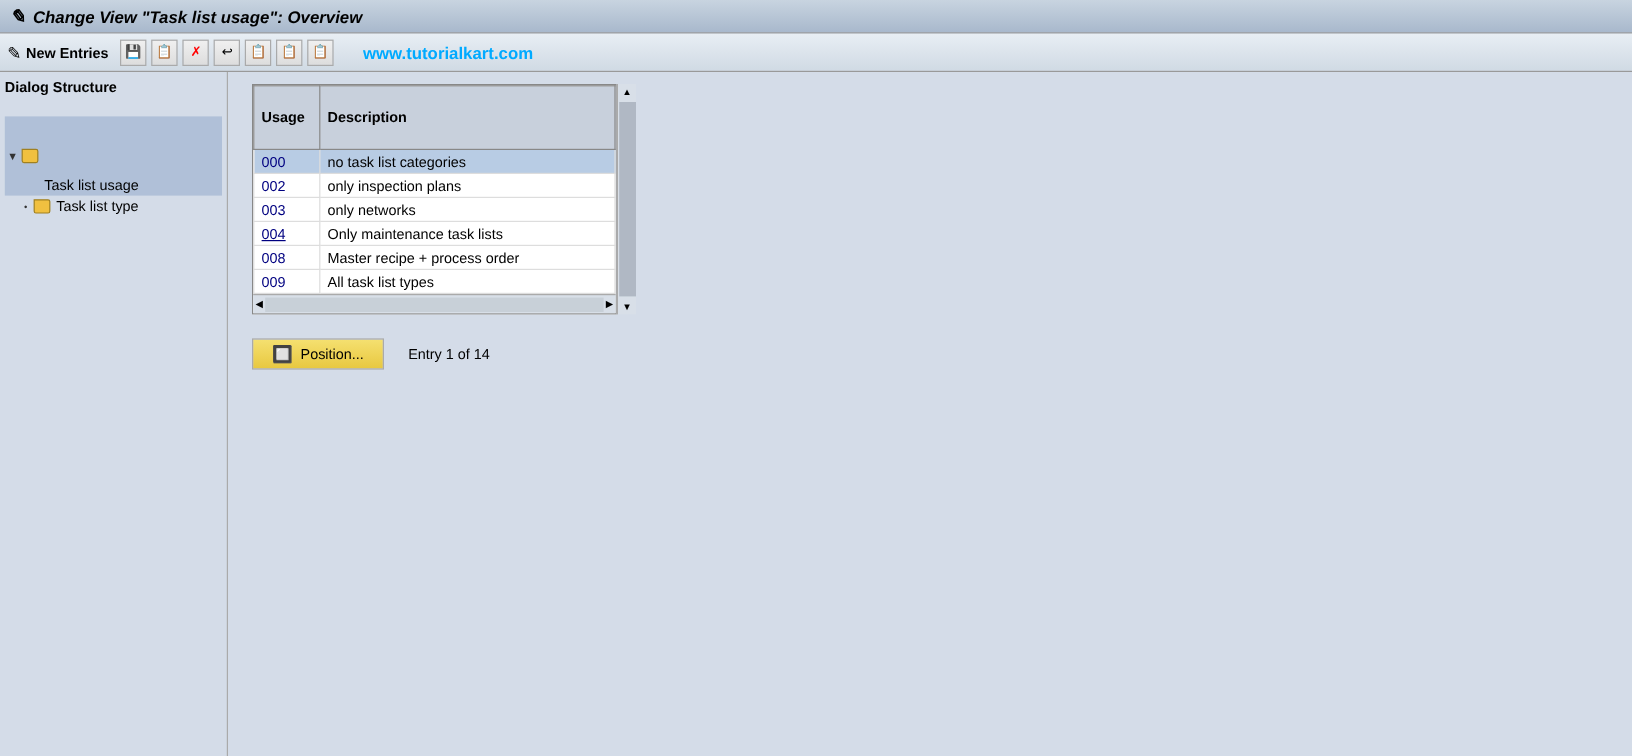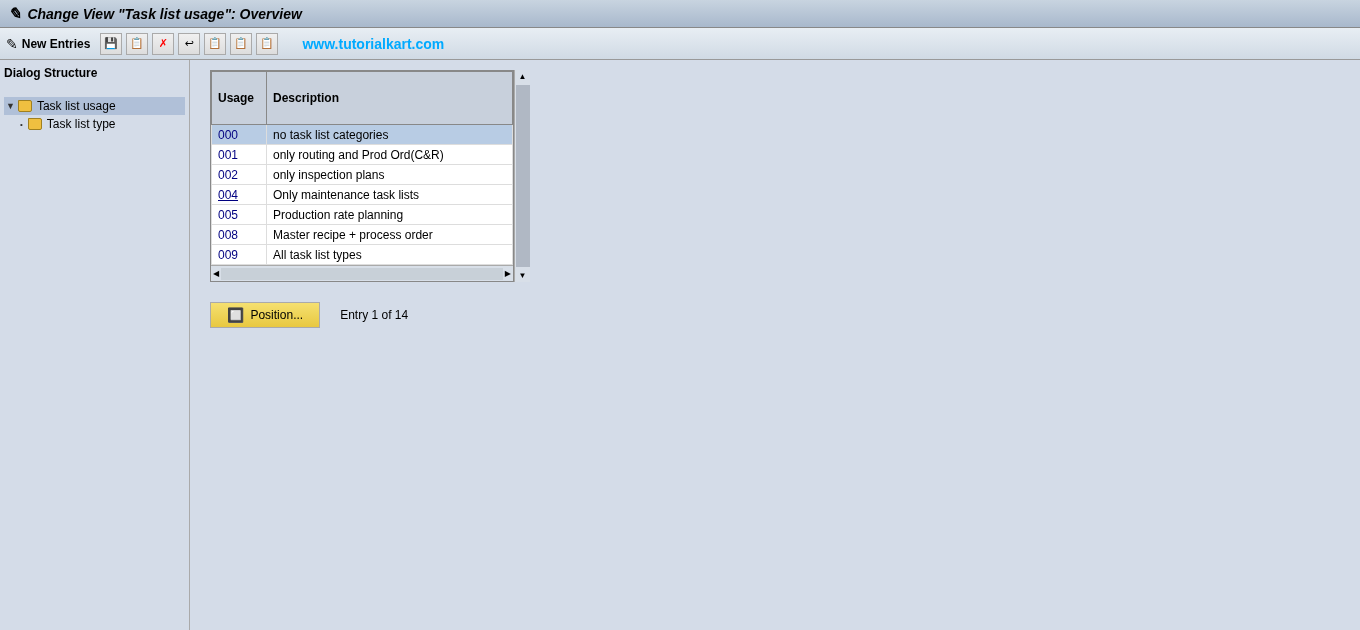--- a/index.html
+++ b/index.html
@@ -231,21 +231,21 @@
 </div>
 
 <div id="main-layout">
 
   <div id="sidebar">
     <div class="sidebar-title">Dialog Structure</div>
 
     <div class="sidebar-item selected">
       <span class="arrow-icon">▼</span>
       <span class="folder-icon"></span>
-      <span style="margin-left:2px;">Task list usage</span>
+      <span style="margin-left:2px;margin-top:48px;">Task list usage</span>
     </div>
 
     <div class="sidebar-item" style="padding-left:16px;">
       <span style="font-size:8px; color:#333; margin-right:2px;">•</span>
       <span class="folder-icon"></span>
       <span style="margin-left:2px;">Task list type</span>
     </div>
   </div>
 
   <div id="content">
@@ -260,34 +260,30 @@
               <th style="width:55px; background:#c8d0dc;">Usage</th>
               <th style="background:#c8d0dc;">Description</th>
             </tr>
           </thead>
           <tbody id="table-body">
           <tr class="selected-row">
                 <td style="color: rgb(0, 0, 128); font-weight: normal; margin-left: 44px;">000</td>
                 <td style="background: rgb(184, 204, 228);">no task list categories</td>
               </tr>
               <tr>
-                <td style="color: rgb(0, 0, 128); font-weight: normal;">001</td>
-                <td>only routing and Prod Ord(C&amp;R)</td>
-              </tr>
-              <tr>
                 <td style="color: rgb(0, 0, 128); font-weight: normal;">002</td>
                 <td>only inspection plans</td>
               </tr>
               <tr>
+                <td style="color: rgb(0, 0, 128); font-weight: normal;">003</td>
+                <td>only networks</td>
+              </tr>
+              <tr>
                 <td style="color: rgb(0, 0, 128); font-weight: normal; text-decoration: underline;">004</td>
                 <td>Only maintenance task lists</td>
-              </tr>
-              <tr>
-                <td style="color: rgb(0, 0, 128); font-weight: normal;">005</td>
-                <td>Production rate planning</td>
               </tr>
               <tr>
                 <td style="color: rgb(0, 0, 128); font-weight: normal;">008</td>
                 <td>Master recipe + process order</td>
               </tr>
               <tr>
                 <td style="color: rgb(0, 0, 128); font-weight: normal;">009</td>
                 <td>All task list types</td>
               </tr>
             </tbody>

